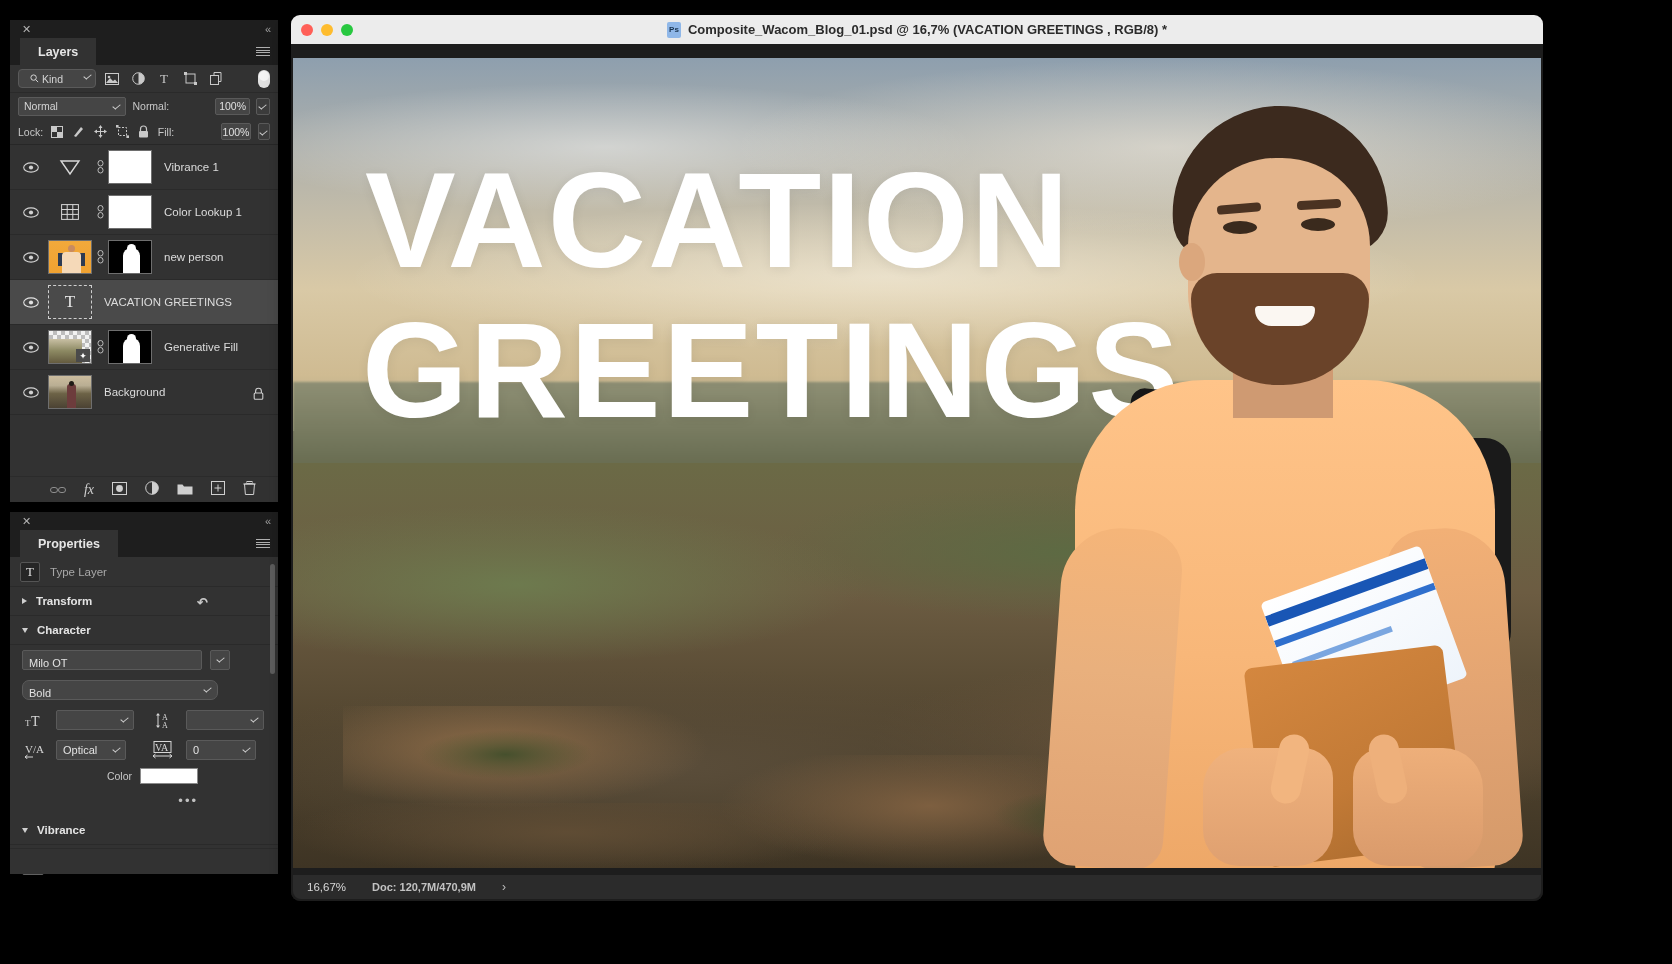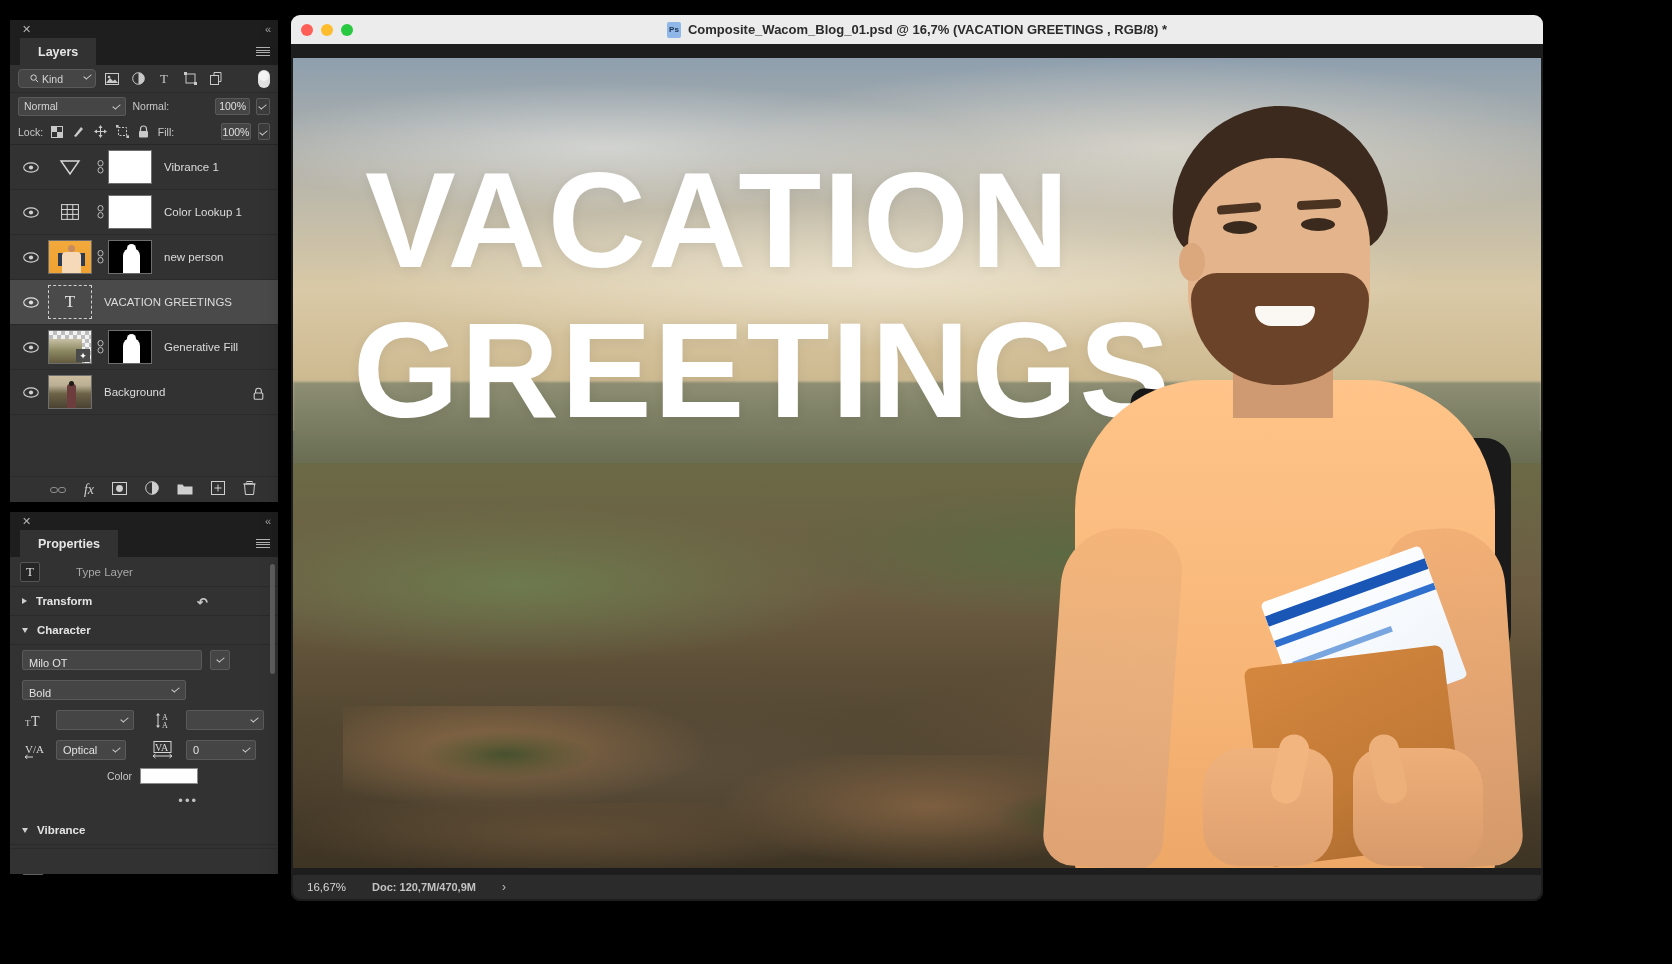--- a/index.html
+++ b/index.html
@@ -146,21 +146,21 @@
   #props-panel { left: 10px; top: 512px; width: 268px; height: 362px; }
   .prop-head {
     height: 30px; display:flex; align-items:center; padding:0 10px; gap:10px;
     border-bottom:1px solid #2a2a2a;
   }
   .prop-icon {
     width:20px;height:20px;background:#262626;border:1px solid #555;border-radius:2px;
     display:flex;align-items:center;justify-content:center;
     color:#e0e0e0;font-family:"Liberation Serif",serif;font-size:13px;
   }
-  .prop-sub { color:#a8a8a8; font-size:11.5px;margin-left:26px; }
+  .prop-sub { color:#a8a8a8; font-size:11.5px; }
   .sect-head {
     height: 29px; display:flex; align-items:center; padding:0 12px;
     color:#e4e4e4; font-size:11.5px; font-weight:bold; gap:9px;
     border-bottom:1px solid #2a2a2a; position:relative;
   }
   .tri-r { width:0;height:0;border-left:5px solid #cfcfcf;border-top:3.5px solid transparent;border-bottom:3.5px solid transparent;}
   .tri-d { width:0;height:0;border-top:5px solid #cfcfcf;border-left:3.5px solid transparent;border-right:3.5px solid transparent;}
   .reset-ico { position:absolute; right:70px; top:8px; color:#c8c8c8; font-size:13px; }
 
   .ctl-row { display:flex; align-items:center; padding: 5px 12px; gap:8px; }
@@ -254,21 +254,21 @@
     background: radial-gradient(ellipse at center, #46502d, rgba(60,70,40,0) 70%); }
   .shrub2 { position:absolute; left:56%; top:80%; width:18%; height:14%;
     background: radial-gradient(ellipse at center, #3d4a2a, rgba(60,70,40,0) 70%); }
 
   .headline {
     position:absolute; color:#ffffff; font-weight:bold; letter-spacing:2px;
     font-family:"Liberation Sans", sans-serif; line-height:.92;
     text-shadow: 0 2px 12px rgba(0,0,0,.07);
   }
   #hl1 { left:72px; top:100px; font-size:136px; }
-  #hl2 { left:60px; top:250px; font-size:136px; }
+  #hl2 { left:69px; top:250px; font-size:136px; }
 
   
   #person { position:absolute; right:38px; bottom:0; width:600px; height:810px; }
   .p-hair { position:absolute; left:268px; top:48px; width:215px; height:150px;
     background:#3c2a1e; border-radius:110px 110px 40px 40px; transform: rotate(-3deg);}
   .p-face { position:absolute; left:285px; top:100px; width:182px; height:215px;
     background:#e4b58c; border-radius:88px 88px 80px 80px; }
   .p-ear  { position:absolute; left:276px; top:185px; width:26px; height:38px;
     background:#dba77d; border-radius:50%; }
   .p-beard{ position:absolute; left:288px; top:215px; width:178px; height:112px;
@@ -646,21 +646,21 @@
     <div class="ctl-row">
       <div class="sel-wide" style="width:180px;">
         <span>Milo OT</span>
       </div>
       <div class="sel-sm" style="width:20px;">
         <span class="chev" style="right:5px;"></span>
       </div>
     </div>
 
     <div class="ctl-row">
-      <div class="sel-wide" style="width:164px;">
+      <div class="sel-wide" style="width:196px;border-radius:7px;">
         <span>Bold</span>
         <span class="chev"></span>
       </div>
     </div>
 
     <div class="ctl-row">
       <span class="ico-lbl">
         <svg width="20" height="15" viewBox="0 0 20 15">
             <text x="0" y="13" font-family="Liberation Serif, serif" font-size="9" fill="#d6d6d6">T</text>
             <text x="6" y="13" font-family="Liberation Serif, serif" font-size="14" fill="#d6d6d6">T</text>

